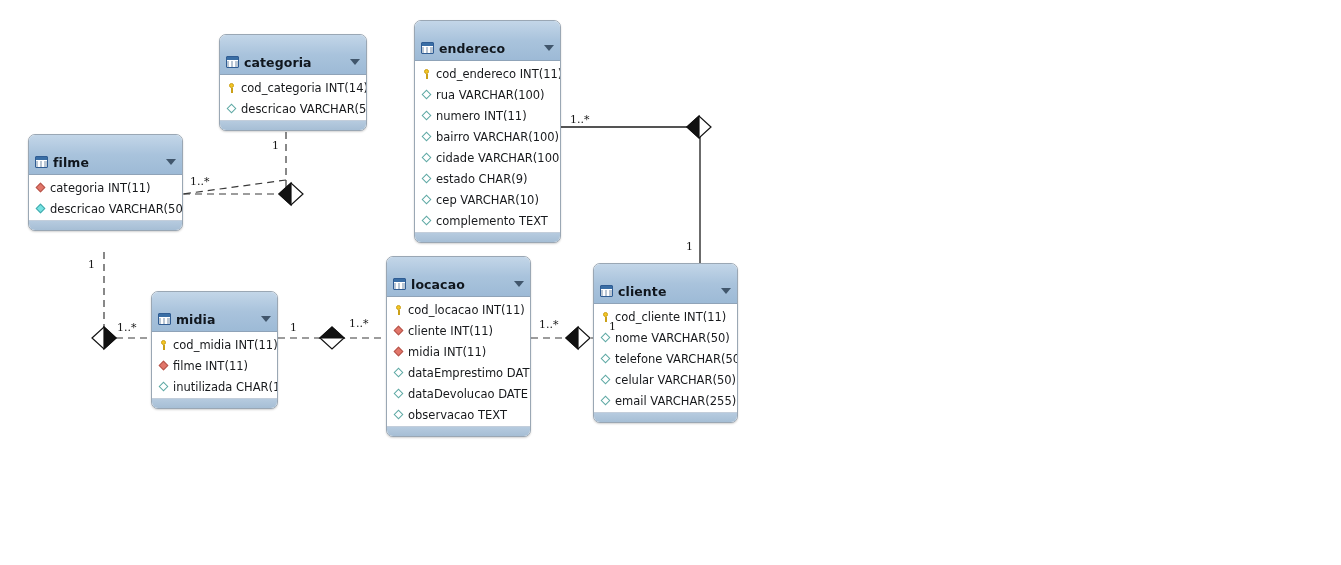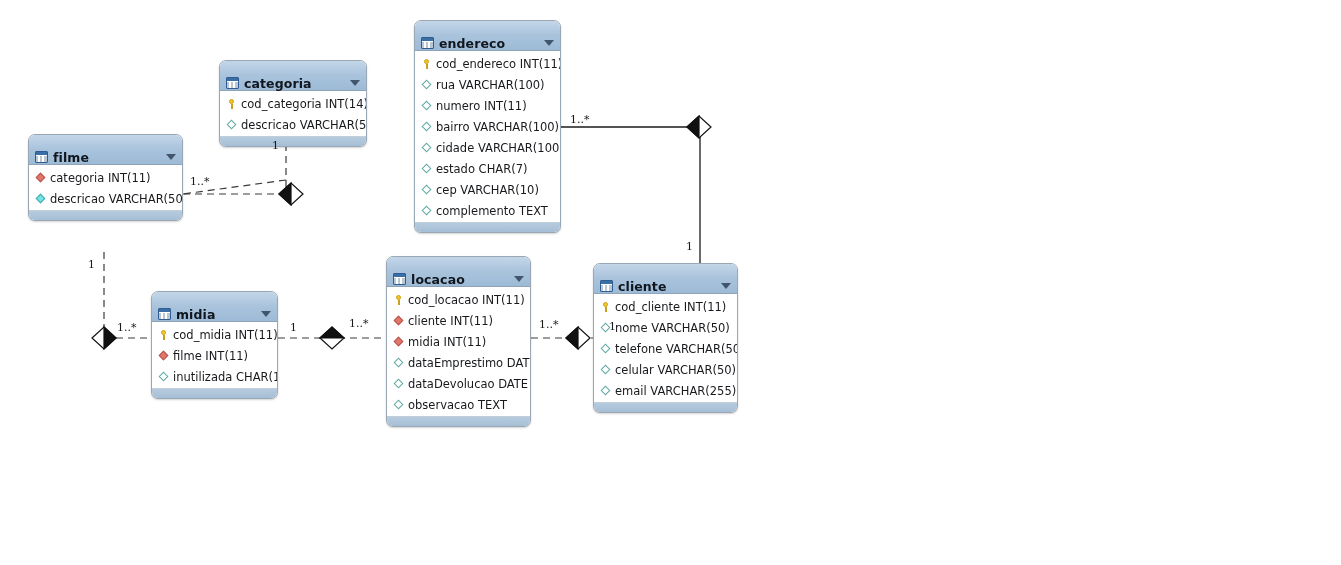--- a/index.html
+++ b/index.html
@@ -36,21 +36,21 @@
     position: absolute;
     z-index: 5;
     border: 1px solid #9aa7b4;
     border-radius: 7px;
     background: #ffffff;
     box-sizing: border-box;
     box-shadow: 0 1px 2px rgba(0,0,0,0.18);
     overflow: hidden;
   }
   .entity-header {
-    height: 30px;
+    height: 40px;
     display: flex;
     align-items: center;
     padding: 15px 6px 0 6px;
     background: linear-gradient(to bottom, #c3d6e8 0%, #a9c3dc 50%, #9dbad6 100%);
     border-bottom: 1px solid #8fa3b8;
     box-sizing: border-box;
   }
   .tbl-icon {
     width: 13px;
     height: 12px;
@@ -271,21 +271,21 @@
             <span class="mk mk-fk"></span>
             <span class="field-label">categoria INT(11)</span>
           </div>
           <div class="field">
             <span class="mk mk-req"></span>
             <span class="field-label">descricao VARCHAR(50)</span>
           </div>
         </div>
         <div class="entity-footer"></div>
       </div>
-      <div class="entity" style="left: 219px; top: 60px; width: 148px;">
+      <div class="entity" style="left: 219px; top: 34px; width: 148px;">
         <div class="entity-header">
           <span class="tbl-icon"></span>
           <span class="entity-title">categoria</span>
           <span class="chevron"></span>
         </div>
         <div class="entity-body">
           <div class="field">
             <span class="mk mk-pk"></span>
             <span class="field-label">cod_categoria INT(14)</span>
           </div>
@@ -318,21 +318,21 @@
           <div class="field">
             <span class="mk mk-opt"></span>
             <span class="field-label">bairro VARCHAR(100)</span>
           </div>
           <div class="field">
             <span class="mk mk-opt"></span>
             <span class="field-label">cidade VARCHAR(100)</span>
           </div>
           <div class="field">
             <span class="mk mk-opt"></span>
-            <span class="field-label">estado CHAR(7)</span>
+            <span class="field-label">estado CHAR(9)</span>
           </div>
           <div class="field">
             <span class="mk mk-opt"></span>
             <span class="field-label">cep VARCHAR(10)</span>
           </div>
           <div class="field">
             <span class="mk mk-opt"></span>
             <span class="field-label">complemento TEXT</span>
           </div>
         </div>

